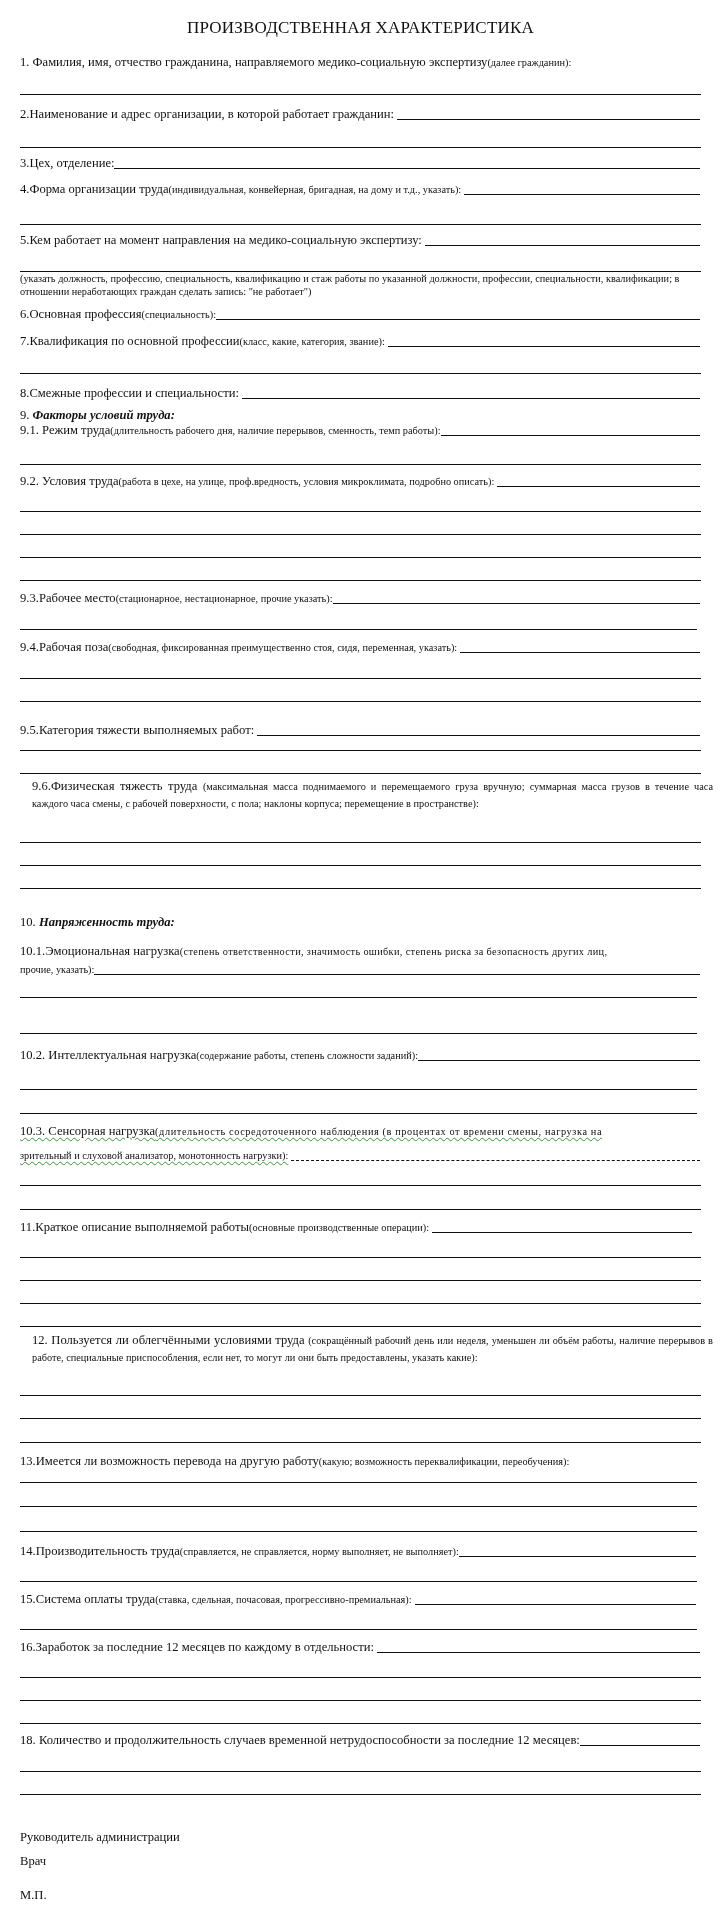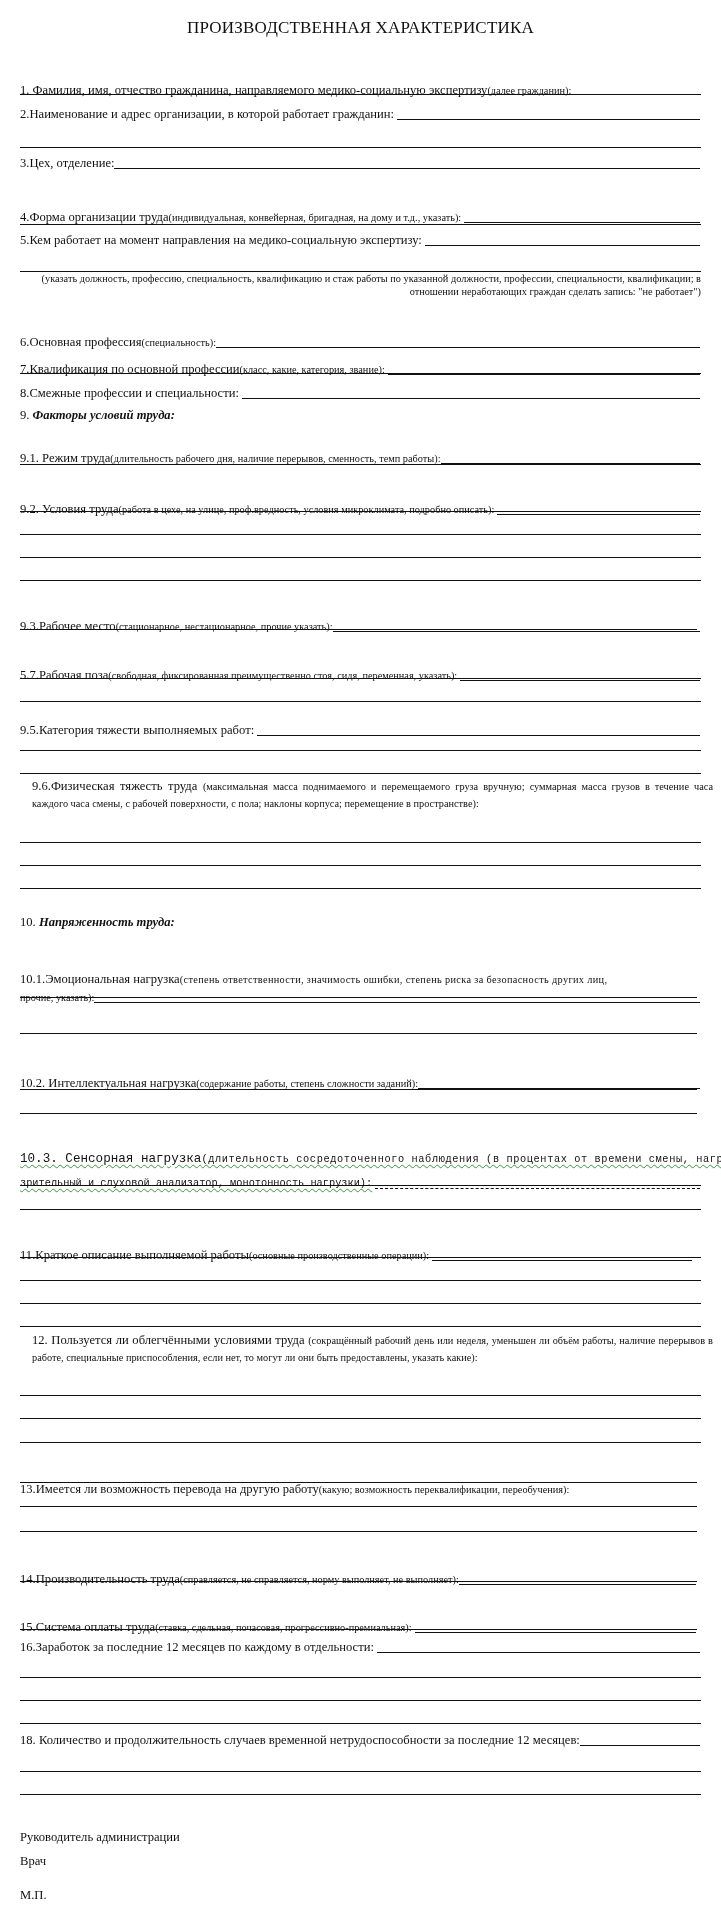--- a/index.html
+++ b/index.html
@@ -3,29 +3,29 @@
   <meta charset="utf-8">
   <style>
     html, body { margin: 0; padding: 0; background: #ffffff; }
     body { width: 721px; height: 1908px; position: relative; overflow: hidden;
            font-family: "Liberation Serif", "DejaVu Serif", serif; color: #111; }
     .title { position: absolute; top: 18px; left: 0; width: 721px; text-align: center;
              font-size: 17px; letter-spacing: 0.2px; }
     .row { position: absolute; left: 20px; width: 680px; font-size: 12.6px; line-height: 15px;
            display: flex; align-items: flex-end; white-space: nowrap; }
     .row .lbl { flex: 0 0 auto; }
-    .row .small { font-size: 10.3px; margin-top: 28px; }
+    .row .small { font-size: 10.3px; }
     .row .fill { flex: 1 1 auto; border-bottom: 1.3px solid #111; height: 0; margin-left: 3px; margin-bottom: 2px; min-width: 10px; }
     .para { position: absolute; left: 32px; width: 681px; font-size: 12.6px; line-height: 16px; text-align: justify; }
     .para .small { font-size: 10.3px; }
-    .note { position: absolute; left: 20px; width: 681px; font-size: 10.3px; line-height: 13px; text-align: right; }
+    .note { position: absolute; left: 20px; width: 681px; font-size: 10.3px; line-height: 13px; text-align: left; }
     .hline { position: absolute; left: 20px; height: 0; border-top: 1.3px solid #111; }
     .heading { position: absolute; left: 20px; font-size: 12.6px; }
     .heading b { font-style: italic; }
-    .squiggle { text-decoration: underline wavy #3a9a3a; text-decoration-thickness: 1px; text-underline-offset: 2px; font-family: Liberation Mono, monospace; }
+    .squiggle { text-decoration: underline wavy #3a9a3a; text-decoration-thickness: 1px; text-underline-offset: 2px; }
     .sig { position: absolute; left: 20px; font-size: 12.6px; }
   </style>
 </head>
 <body>
 
 <div class="title">ПРОИЗВОДСТВЕННАЯ ХАРАКТЕРИСТИКА</div>
 
 <div class="row" style="top:55px">
   <span class="lbl">1. Фамилия, имя, отчество гражданина, направляемого медико-социальную экспертизу </span>
   <span class="lbl small">(далее гражданин):</span>
@@ -97,21 +97,21 @@
 <div class="hline" style="top:580px;width:681px"></div>
 
 <div class="row" style="top:591px">
   <span class="lbl">9.3.Рабочее место </span>
   <span class="lbl small">(стационарное, нестационарное, прочие указать):</span>
   <span class="fill" style="margin-left:0"></span>
 </div>
 <div class="hline" style="top:629px;width:677px"></div>
 
 <div class="row" style="top:640px">
-  <span class="lbl">5.7.Рабочая поза </span>
+  <span class="lbl">9.4.Рабочая поза </span>
   <span class="lbl small">(свободная, фиксированная преимущественно стоя, сидя, переменная, указать): </span>
   <span class="fill"></span>
 </div>
 <div class="hline" style="top:678px;width:681px"></div>
 <div class="hline" style="top:701px;width:681px"></div>
 
 <div class="row" style="top:723px">
   <span class="lbl">9.5.Категория тяжести выполняемых работ: </span>
   <span class="fill"></span>
 </div>

